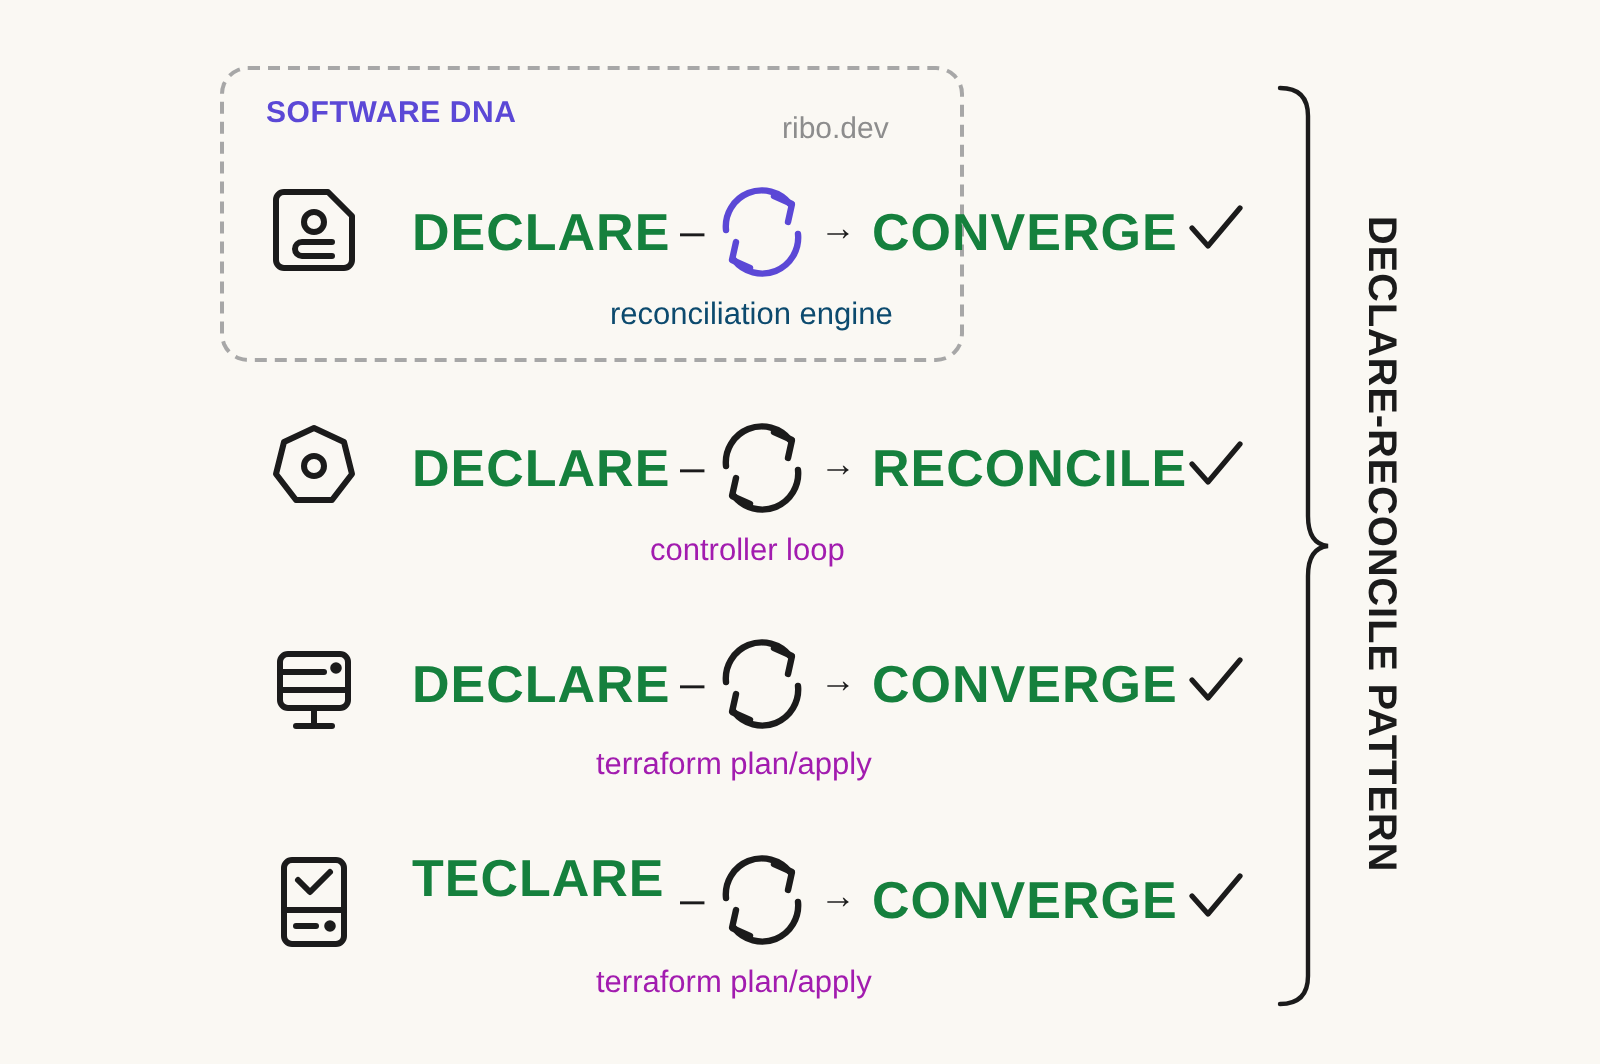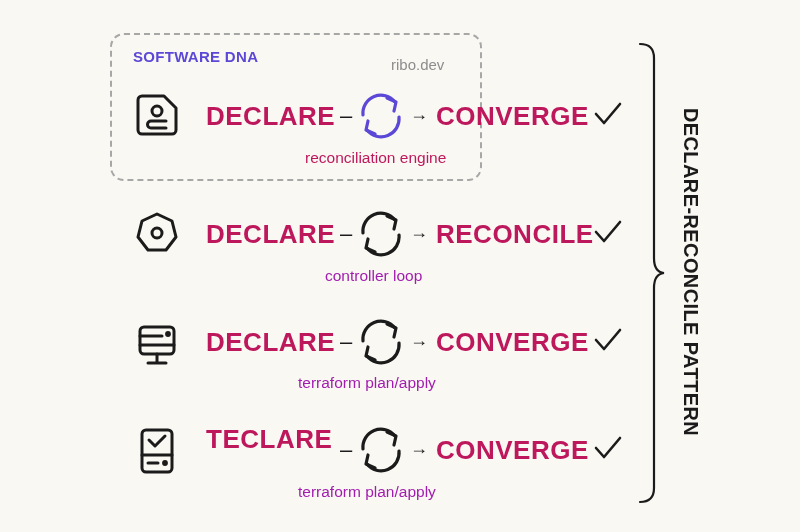--- a/index.html
+++ b/index.html
@@ -1,27 +1,27 @@
 <!DOCTYPE html>
 <html><head>
 <meta charset="utf-8">
 <style>
   html,body{margin:0;padding:0;}
   body{width:800px;height:532px;background:#faf8f3;position:relative;overflow:hidden;font-family:"Liberation Sans",sans-serif;color:#1b1b1b;}
   .dash-box{position:absolute;left:110px;top:33px;width:368px;height:144px;border:2px dashed #a7a7a7;border-radius:14px;}
   .brand{position:absolute;left:133px;top:48px;font-size:15px;font-weight:700;color:#5b48d6;letter-spacing:0.3px;}
   .site{position:absolute;left:391px;top:56px;font-size:15px;color:#8d8d8d;}
   .icon{position:absolute;left:134px;width:46px;height:46px;}
-  .word{position:absolute;font-size:26px;font-weight:700;letter-spacing:0.5px;color:#be185d;}
+  .word{position:absolute;font-size:26px;font-weight:700;letter-spacing:0.5px;color:#15803d;}
   .dash{position:absolute;font-size:22px;font-weight:400;}
   .cycle{position:absolute;width:54px;height:54px;}
   .arrow{position:absolute;font-size:18px;}
   .check{position:absolute;width:30px;height:26px;}
   .caption{position:absolute;font-size:15.5px;color:#a21caf;}
-  .caption.purple{color:#be185d;}
+  .caption.purple{color:#0c4a6e;}
   .brace{position:absolute;left:638px;top:42px;width:30px;height:462px;}
   .vlabel{position:absolute;left:690px;top:272px;transform:translate(-50%,-50%) rotate(90deg);font-size:20px;font-weight:700;white-space:nowrap;letter-spacing:0.4px;}
 </style>
 </head>
 <body>
 
 <div class="dash-box"></div>
 <div class="brand">SOFTWARE DNA</div>
 <div class="site">ribo.dev</div>
 

